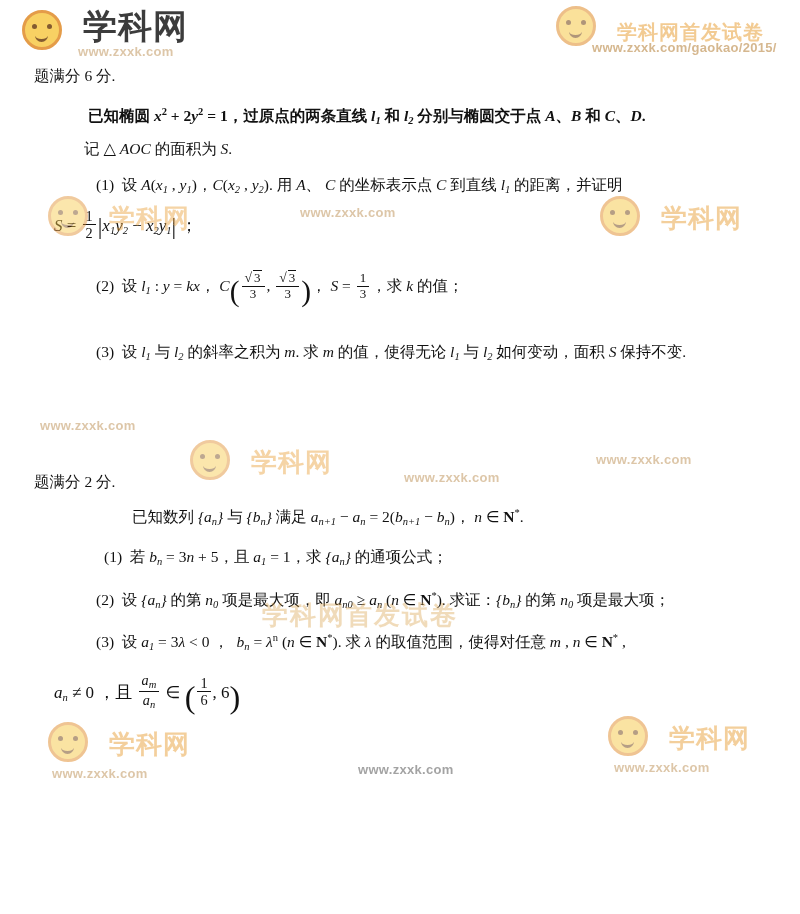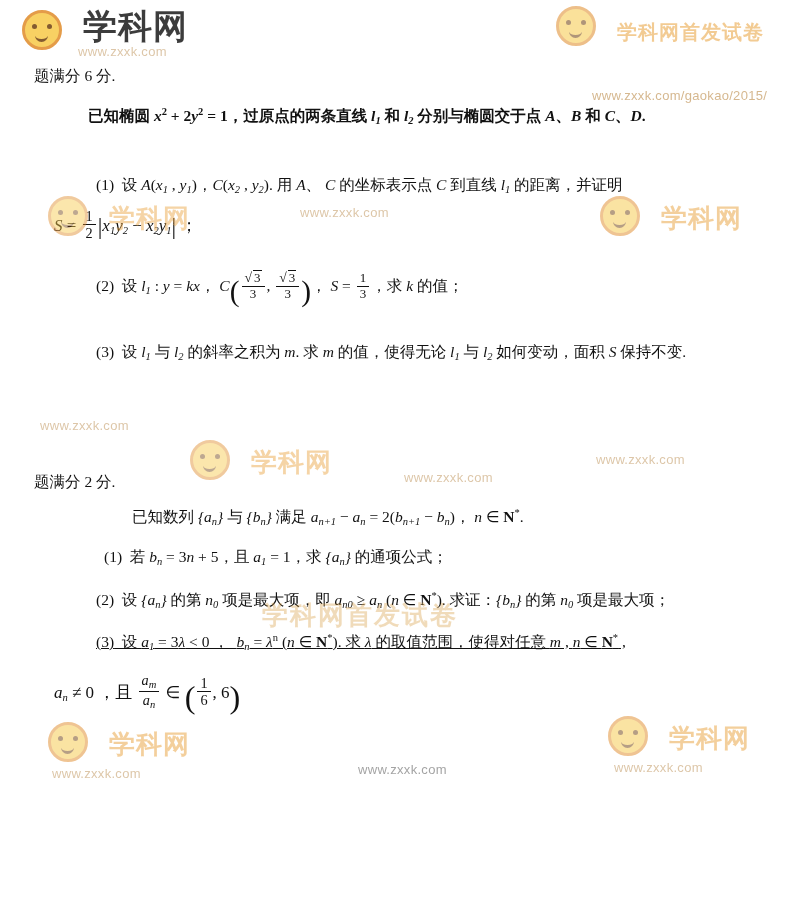--- a/index.html
+++ b/index.html
@@ -33,21 +33,21 @@
     white-space: nowrap;
     font-family: "Liberation Sans", sans-serif;
     color: #d8a96a;
     opacity: 0.55;
     font-weight: bold;
   }
   .wm-url {
     color: #d2b48c;
     opacity: 0.75;
     font-size: 13px;
-    font-weight: normal;
+    font-weight: bold;
     letter-spacing: 0.3px;
   }
   .wm-url.dark {
     color: #c8a06a;
   }
 
   .wm-big-logo {
     position: absolute;
     display: flex;
     align-items: flex-end;
@@ -184,20 +184,23 @@
 
   <div class="content">
 
     <div class="blk" style="left:34px; top:64px;">
       题满分 6 分.
     </div>
 
     <div class="blk" style="left:88px; top:104px;font-weight:bold;">
       已知椭圆&nbsp;<span class="ital">x</span><span class="sup">2</span>&nbsp;+&nbsp;2<span class="ital">y</span><span class="sup">2</span>&nbsp;=&nbsp;1，过原点的两条直线&nbsp;<span class="ital">l</span><span class="sub">1</span>&nbsp;和&nbsp;<span class="ital">l</span><span class="sub">2</span>&nbsp;分别与椭圆交于点&nbsp;<span class="ital">A</span>、<span class="ital">B</span>&nbsp;和&nbsp;<span class="ital">C</span>、<span class="ital">D</span>.
     </div>
+    <div class="blk" style="left:84px; top:137px;">
+      记&nbsp;<span class="tri">△</span>&nbsp;<span class="ital">AOC</span>&nbsp;的面积为&nbsp;<span class="ital">S</span>.
+    </div>
 
     <div class="blk" style="left:96px; top:173px;">
       <span>(1)</span>&nbsp;&nbsp;设&nbsp;<span class="ital">A</span>(<span class="ital">x</span><span class="sub">1</span>&nbsp;,&nbsp;<span class="ital">y</span><span class="sub">1</span>)，<span class="ital">C</span>(<span class="ital">x</span><span class="sub">2</span>&nbsp;,&nbsp;<span class="ital">y</span><span class="sub">2</span>).&nbsp;用&nbsp;<span class="ital">A</span>、&nbsp;<span class="ital">C</span>&nbsp;的坐标表示点&nbsp;<span class="ital">C</span>&nbsp;到直线&nbsp;<span class="ital">l</span><span class="sub">1</span>&nbsp;的距离，并证明
     </div>
 
     <div class="blk" style="left:54px; top:208px; font-size:17px;">
       <span class="ital">S</span>&nbsp;=&nbsp;<span class="frac"><span class="num">1</span><span class="den">2</span></span><span class="abs-bar">|</span><span class="ital">x</span><span class="sub">1</span><span class="ital">y</span><span class="sub">2</span>&nbsp;−&nbsp;<span class="ital">x</span><span class="sub">2</span><span class="ital">y</span><span class="sub">1</span><span class="abs-bar">|</span>&nbsp;；
     </div>
 
     <div class="blk" style="left:96px; top:270px;">
@@ -217,21 +220,21 @@
     </div>
 
     <div class="blk" style="left:104px; top:545px;">
       <span>(1)</span>&nbsp;&nbsp;若&nbsp;<span class="ital">b</span><span class="sub">n</span>&nbsp;=&nbsp;3<span class="ital">n</span>&nbsp;+&nbsp;5，且&nbsp;<span class="ital">a</span><span class="sub">1</span>&nbsp;=&nbsp;1，求&nbsp;<span class="ital">{a</span><span class="sub">n</span><span class="ital">}</span>&nbsp;的通项公式；
     </div>
 
     <div class="blk" style="left:96px; top:588px;">
       <span>(2)</span>&nbsp;&nbsp;设&nbsp;<span class="ital">{a</span><span class="sub">n</span><span class="ital">}</span>&nbsp;的第&nbsp;<span class="ital">n</span><span class="sub">0</span>&nbsp;项是最大项，即&nbsp;<span class="ital">a</span><span class="sub">n0</span>&nbsp;≥&nbsp;<span class="ital">a</span><span class="sub">n</span>&nbsp;(<span class="ital">n</span>&nbsp;∈&nbsp;<span class="bb">N</span><span class="sup">*</span>).&nbsp;求证：<span class="ital">{b</span><span class="sub">n</span><span class="ital">}</span>&nbsp;的第&nbsp;<span class="ital">n</span><span class="sub">0</span>&nbsp;项是最大项；
     </div>
 
-    <div class="blk" style="left:96px; top:630px;text-decoration:underline;">
+    <div class="blk" style="left:96px; top:630px;">
       <span>(3)</span>&nbsp;&nbsp;设&nbsp;<span class="ital">a</span><span class="sub">1</span>&nbsp;=&nbsp;3<span class="ital">λ</span>&nbsp;&lt;&nbsp;0&nbsp;，&nbsp;&nbsp;<span class="ital">b</span><span class="sub">n</span>&nbsp;=&nbsp;<span class="ital">λ</span><span class="sup">n</span>&nbsp;(<span class="ital">n</span>&nbsp;∈&nbsp;<span class="bb">N</span><span class="sup">*</span>).&nbsp;求&nbsp;<span class="ital">λ</span>&nbsp;的取值范围，使得对任意&nbsp;<span class="ital">m</span>&nbsp;,&nbsp;<span class="ital">n</span>&nbsp;∈&nbsp;<span class="bb">N</span><span class="sup">*</span>&nbsp;,
     </div>
 
     <div class="blk" style="left:54px; top:672px; font-size:17px;">
       <span class="ital">a</span><span class="sub">n</span>&nbsp;≠&nbsp;0&nbsp;，且&nbsp;<span class="frac"><span class="num"><span class="ital">a</span><span class="sub">m</span></span><span class="den"><span class="ital">a</span><span class="sub">n</span></span></span>&nbsp;∈&nbsp;<span class="paren-big">(</span><span class="frac"><span class="num">1</span><span class="den">6</span></span>,&nbsp;6<span class="paren-big">)</span>
     </div>
 
   </div>
 
   <div class="wm-layer">
@@ -244,21 +247,21 @@
     </div>
 
     <div class="wm-big-logo orange" style="left:556px; top:6px; opacity:0.55;">
       <div class="head">
           <div class="mouth"></div>
         </div>
       <div class="txt" style="font-size:20px;">学科网首发试卷</div>
     </div>
 
     <div class="wm wm-url" style="left:78px; top:44px;">www.zxxk.com</div>
-    <div class="wm wm-url dark" style="left:592px; top:40px;margin-top:48px;">www.zxxk.com/gaokao/2015/</div>
+    <div class="wm wm-url dark" style="left:592px; top:40px;">www.zxxk.com/gaokao/2015/</div>
 
     <div class="wm wm-url" style="left:300px; top:205px;">www.zxxk.com</div>
     <div class="wm-big-logo orange" style="left:600px; top:196px; opacity:0.5;">
       <div class="head">
           <div class="mouth"></div>
         </div>
       <div class="txt" style="font-size:26px;">学科网</div>
     </div>
     <div class="wm-big-logo orange" style="left:48px; top:196px; opacity:0.45;">
       <div class="head">

